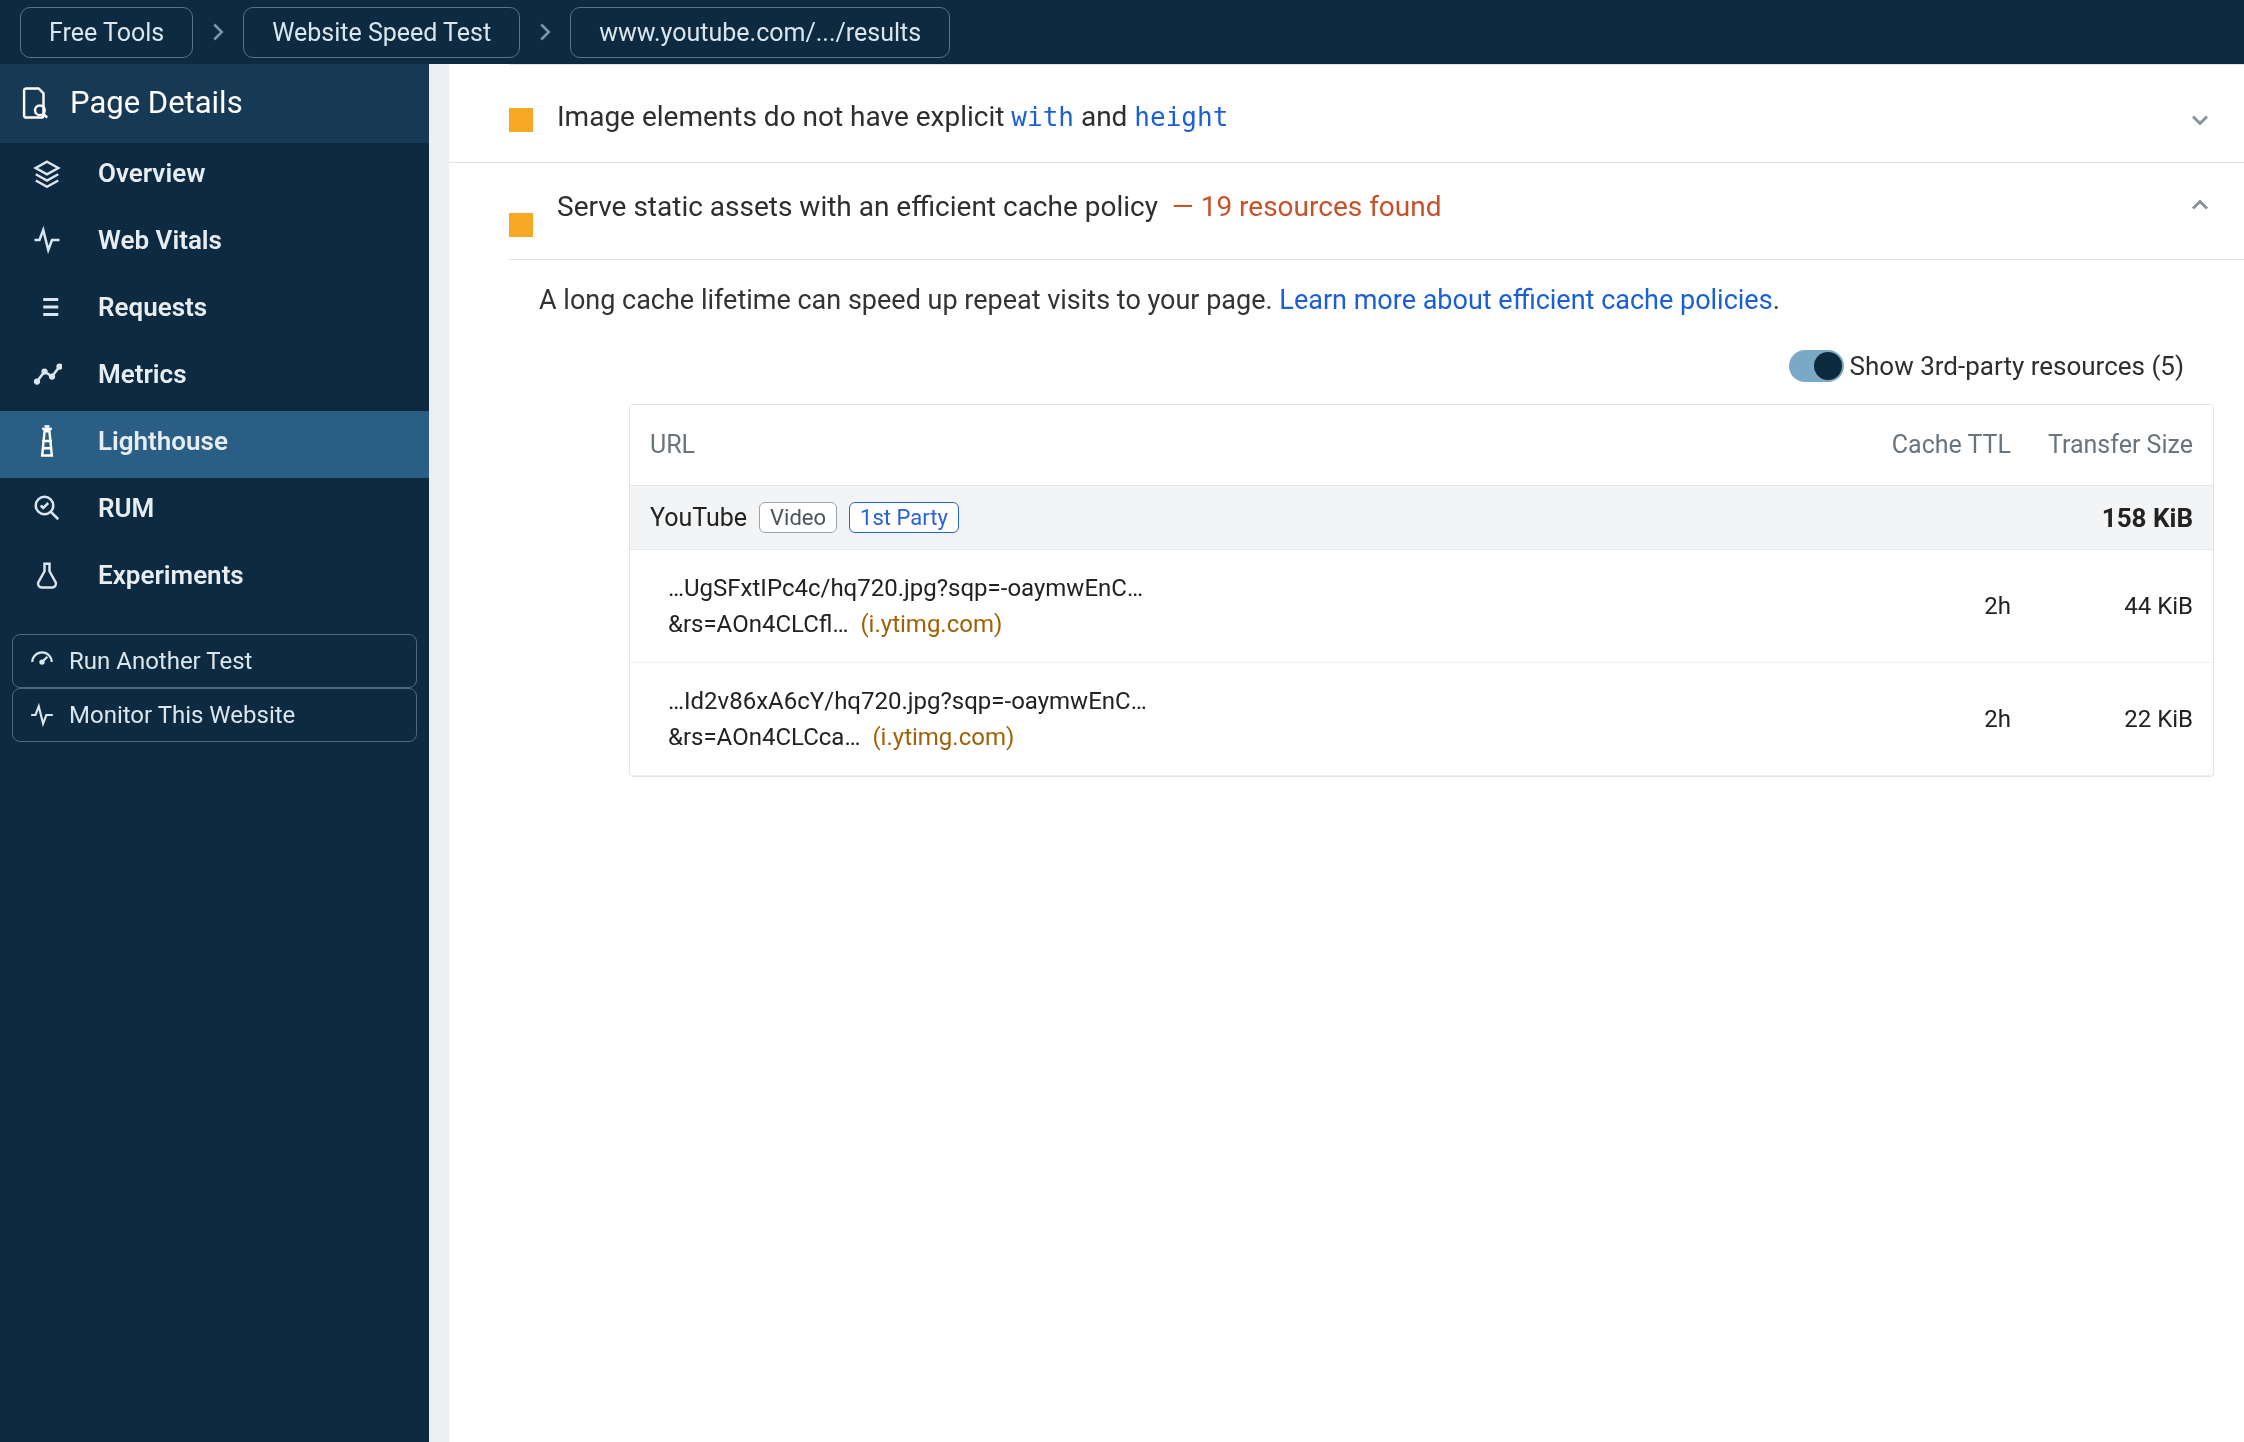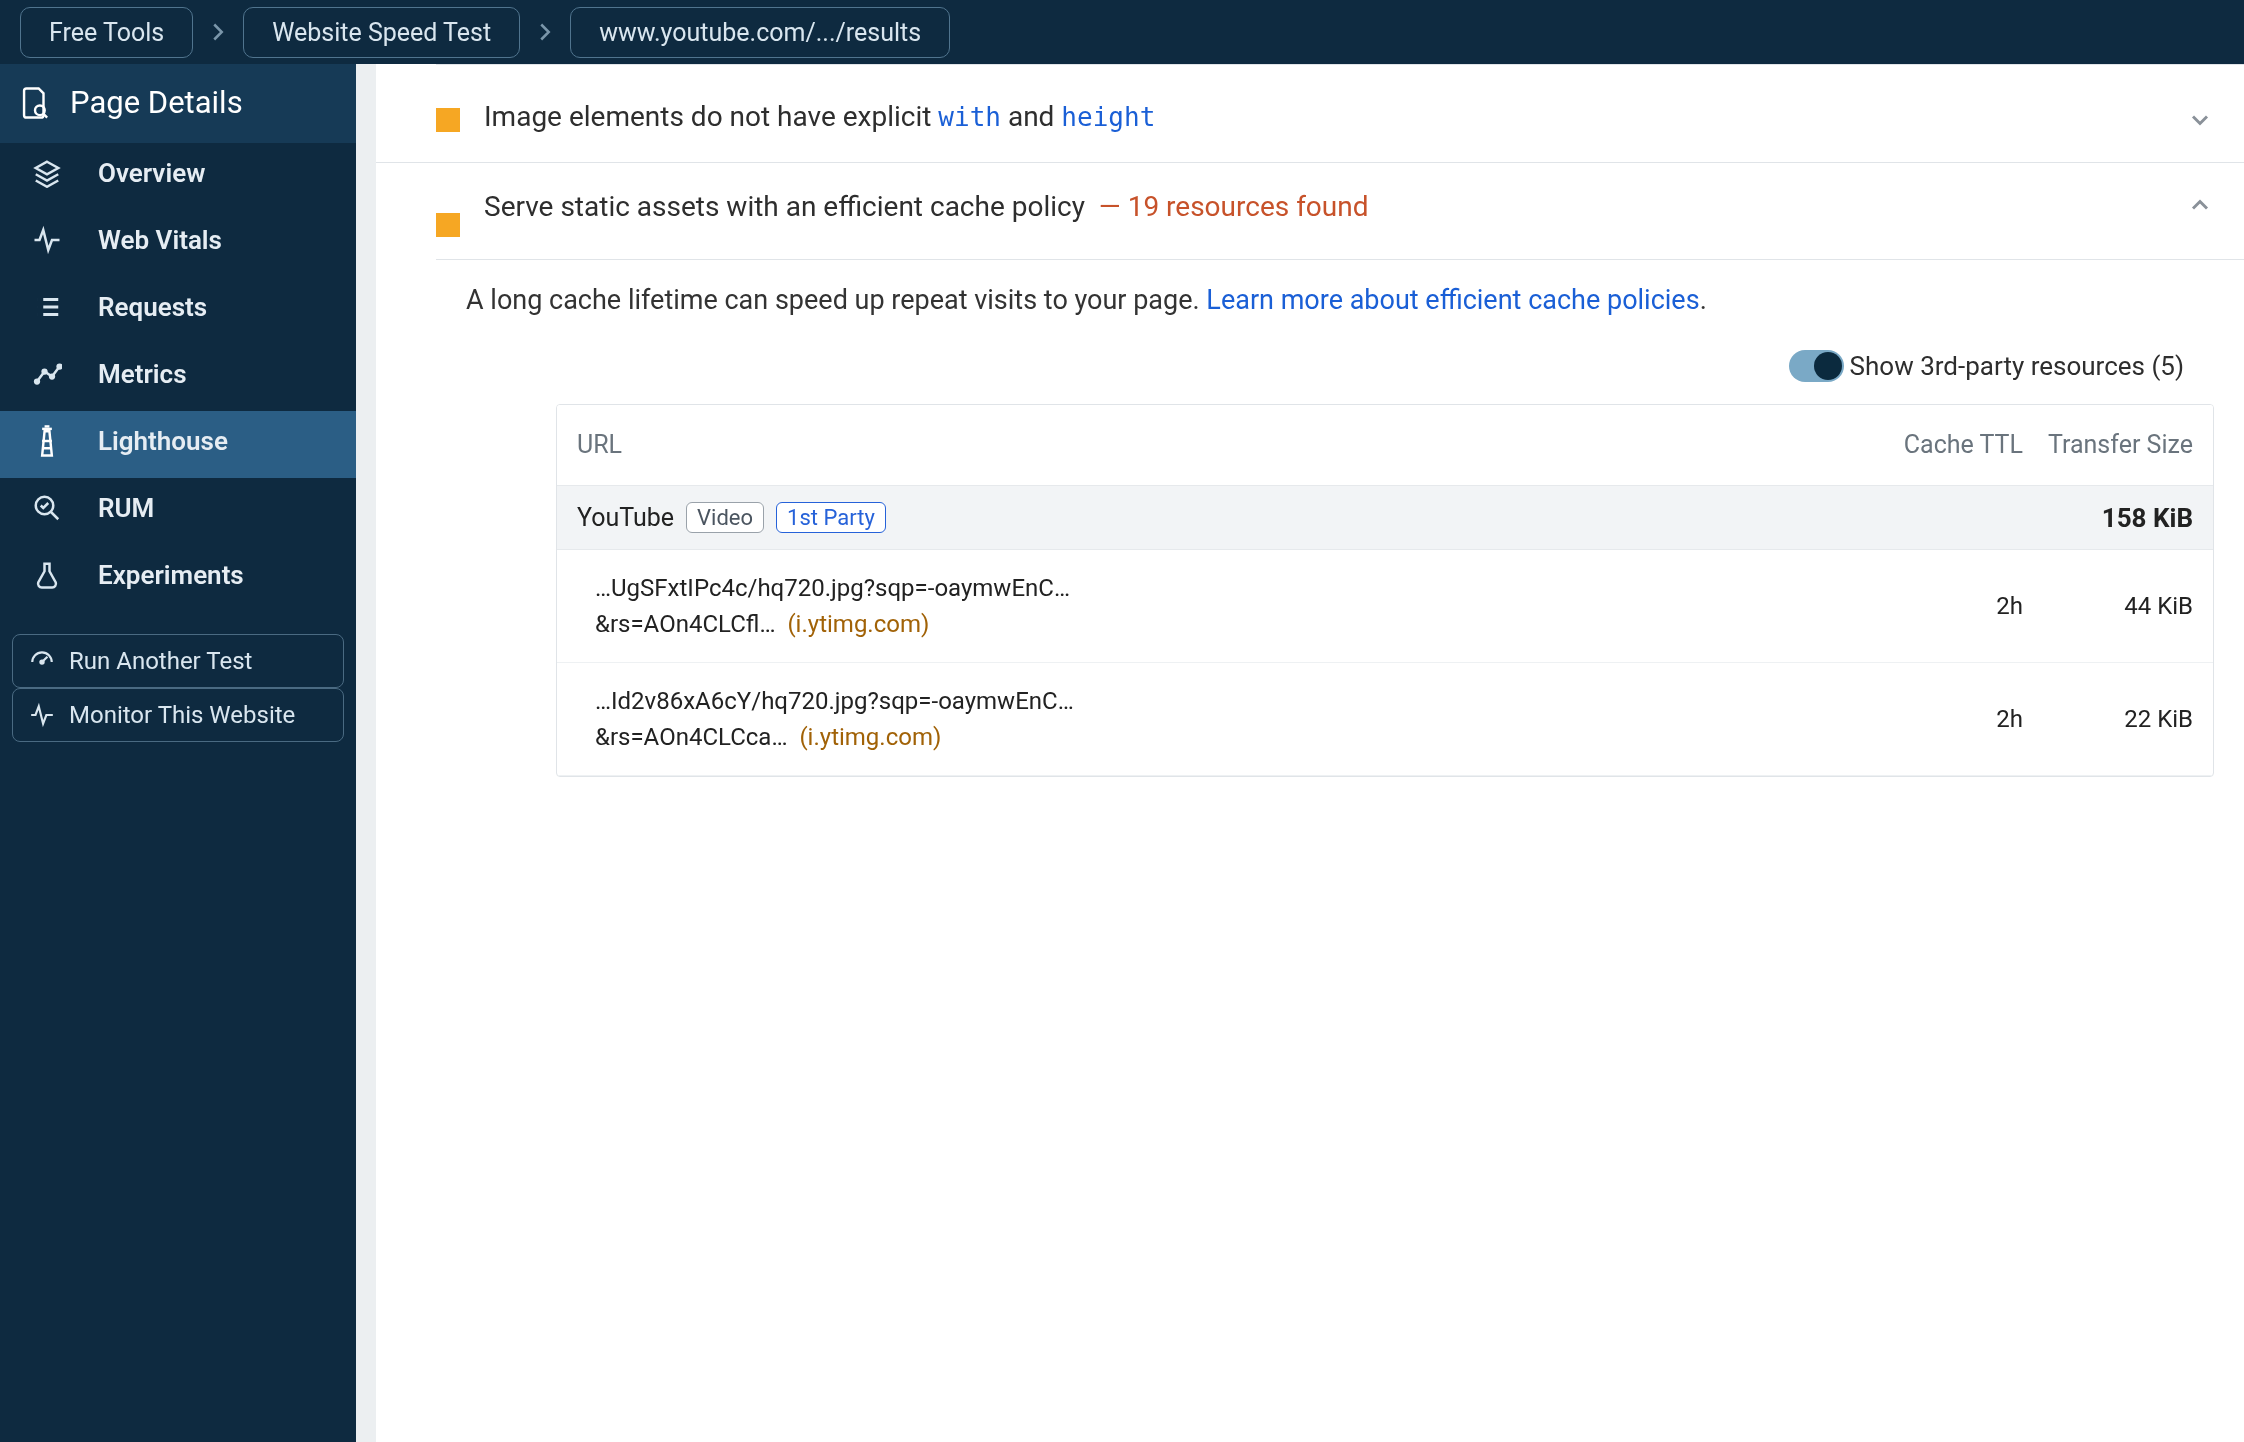--- a/index.html
+++ b/index.html
@@ -31,21 +31,21 @@
 
   
   .main-area {
     flex: 1;
     display: flex;
     min-height: 0;
   }
 
   
   .sidebar {
-    width: 356px;
+    width: 429px;
     background: #0e2a40;
     display: flex;
     flex-direction: column;
     color: #fff;
   }
   .sidebar-header {
     display: flex;
     align-items: center;
     gap: 20px;
     padding: 20px 20px 22px 20px;
@@ -161,20 +161,21 @@
   .table {
     margin: 0 0 0 90px;
     border: 1px solid #e0e4e8;
     border-radius: 4px;
     overflow: hidden;
   }
   .thead, .group-row, .trow {
     display: grid;
     grid-template-columns: 1fr 130px 170px;
     align-items: center;
+    gap: 12px;
   }
   .thead {
     padding: 24px 20px;
     color: #6a747d;
     font-size: 25px;
     text-align: right;
     border-bottom: 1px solid #e6e9ec;
     background:#fff;
   }
   .thead .c1 { text-align: left; }

